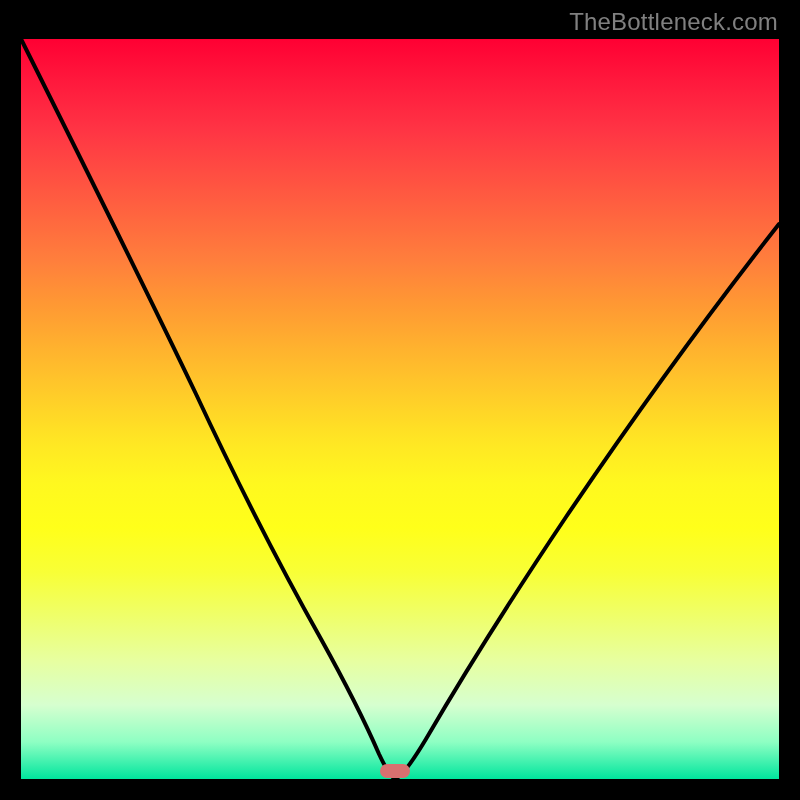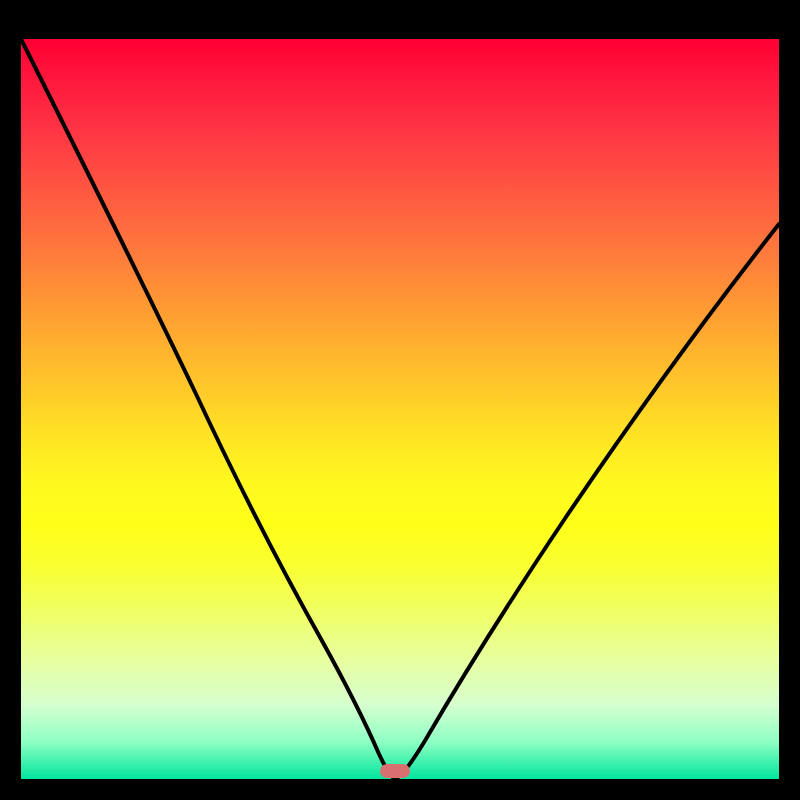--- a/index.html
+++ b/index.html
@@ -84,14 +84,15 @@
              C 325 645, 345 685, 358 715
              C 365 730, 370 738, 374 740" fill="none" stroke="#000" stroke-width="4" stroke-linecap="round"></path>
     <path d="M 374 740
              C 380 738, 390 725, 405 700
              C 440 640, 490 560, 545 478
              C 610 382, 685 278, 758 185" fill="none" stroke="#000" stroke-width="4" stroke-linecap="round"></path>
   </svg>
 
   <div class="marker" style="left:380px; top:764px;"></div>
 
+  <div class="attribution">TheBottleneck.com</div>
 
 </div>
 
 </body></html>

